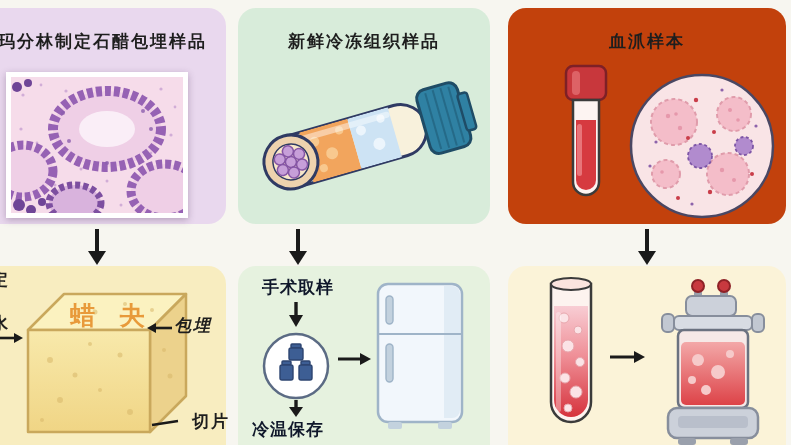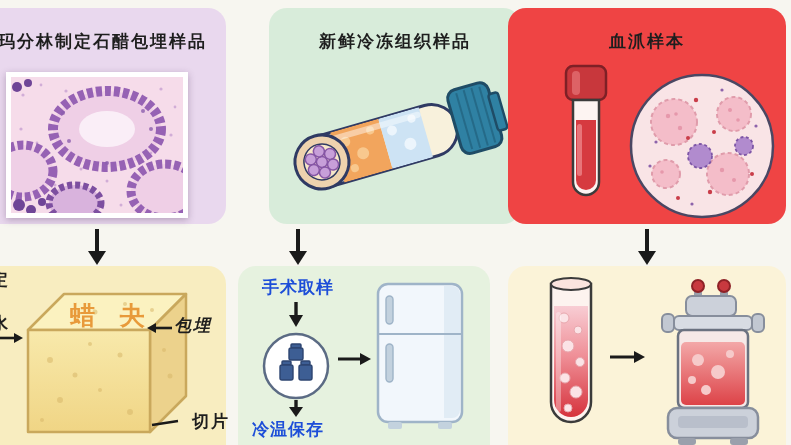--- a/index.html
+++ b/index.html
@@ -5,35 +5,35 @@
   * { margin:0; padding:0; box-sizing:border-box; }
   html,body { background:#ffffff; }
   body { font-family:"DejaVu Sans","Liberation Sans",sans-serif; }
   .canvas { position:relative; width:791px; height:445px; background:#f7f6f0; overflow:hidden; }
 
   .card { position:absolute; border-radius:18px; }
   .card-title { position:absolute; top:22px; left:0; width:100%; text-align:center;
                 font-size:17px; font-weight:600; color:#1e1e1e; letter-spacing:2px; white-space:nowrap; }
 
   .t-ffpe   { left:-40px; top:8px;   width:266px; height:216px; background:#e9d8ee; }
-  .t-frozen { left:238px; top:8px;   width:252px; height:216px; background:#d8ecda;margin-left:31px; }
-  .t-blood  { left:508px; top:8px;   width:278px; height:216px; background:#ef4444; }
+  .t-frozen { left:238px; top:8px;   width:252px; height:216px; background:#d8ecda; }
+  .t-blood  { left:508px; top:8px;   width:278px; height:216px; background:#c2410c; }
   .b-ffpe   { left:-40px; top:266px; width:266px; height:224px; background:#f8edc0; }
   .b-frozen { left:238px; top:266px; width:252px; height:224px; background:#e6f2df; }
   .b-blood  { left:508px; top:266px; width:278px; height:224px; background:#fbf3d8; }
 
   .abs { position:absolute; }
 
   .histo { position:absolute; left:46px; top:64px; width:182px; height:146px;
            background:#ffffff; padding:5px; box-shadow:0 2px 7px rgba(60,30,70,.3); }
   .histo svg { display:block; }
 
   .small-label { position:absolute; font-size:17px; color:#1e1e1e; font-weight:600;
                  letter-spacing:2px; white-space:nowrap; }
-  .step-label  { position:absolute; font-size:17px; color:#1d4ed8; font-weight:600;
+  .step-label  { position:absolute; font-size:17px; color:#0f172a; font-weight:600;
                  letter-spacing:1px; white-space:nowrap; }
 </style>
 </head>
 <body>
 
 <div class="canvas">
 
   <section class="card t-ffpe">
     <div class="card-title">尔玛分林制定石醋包埋样品</div>
     <div class="histo">

